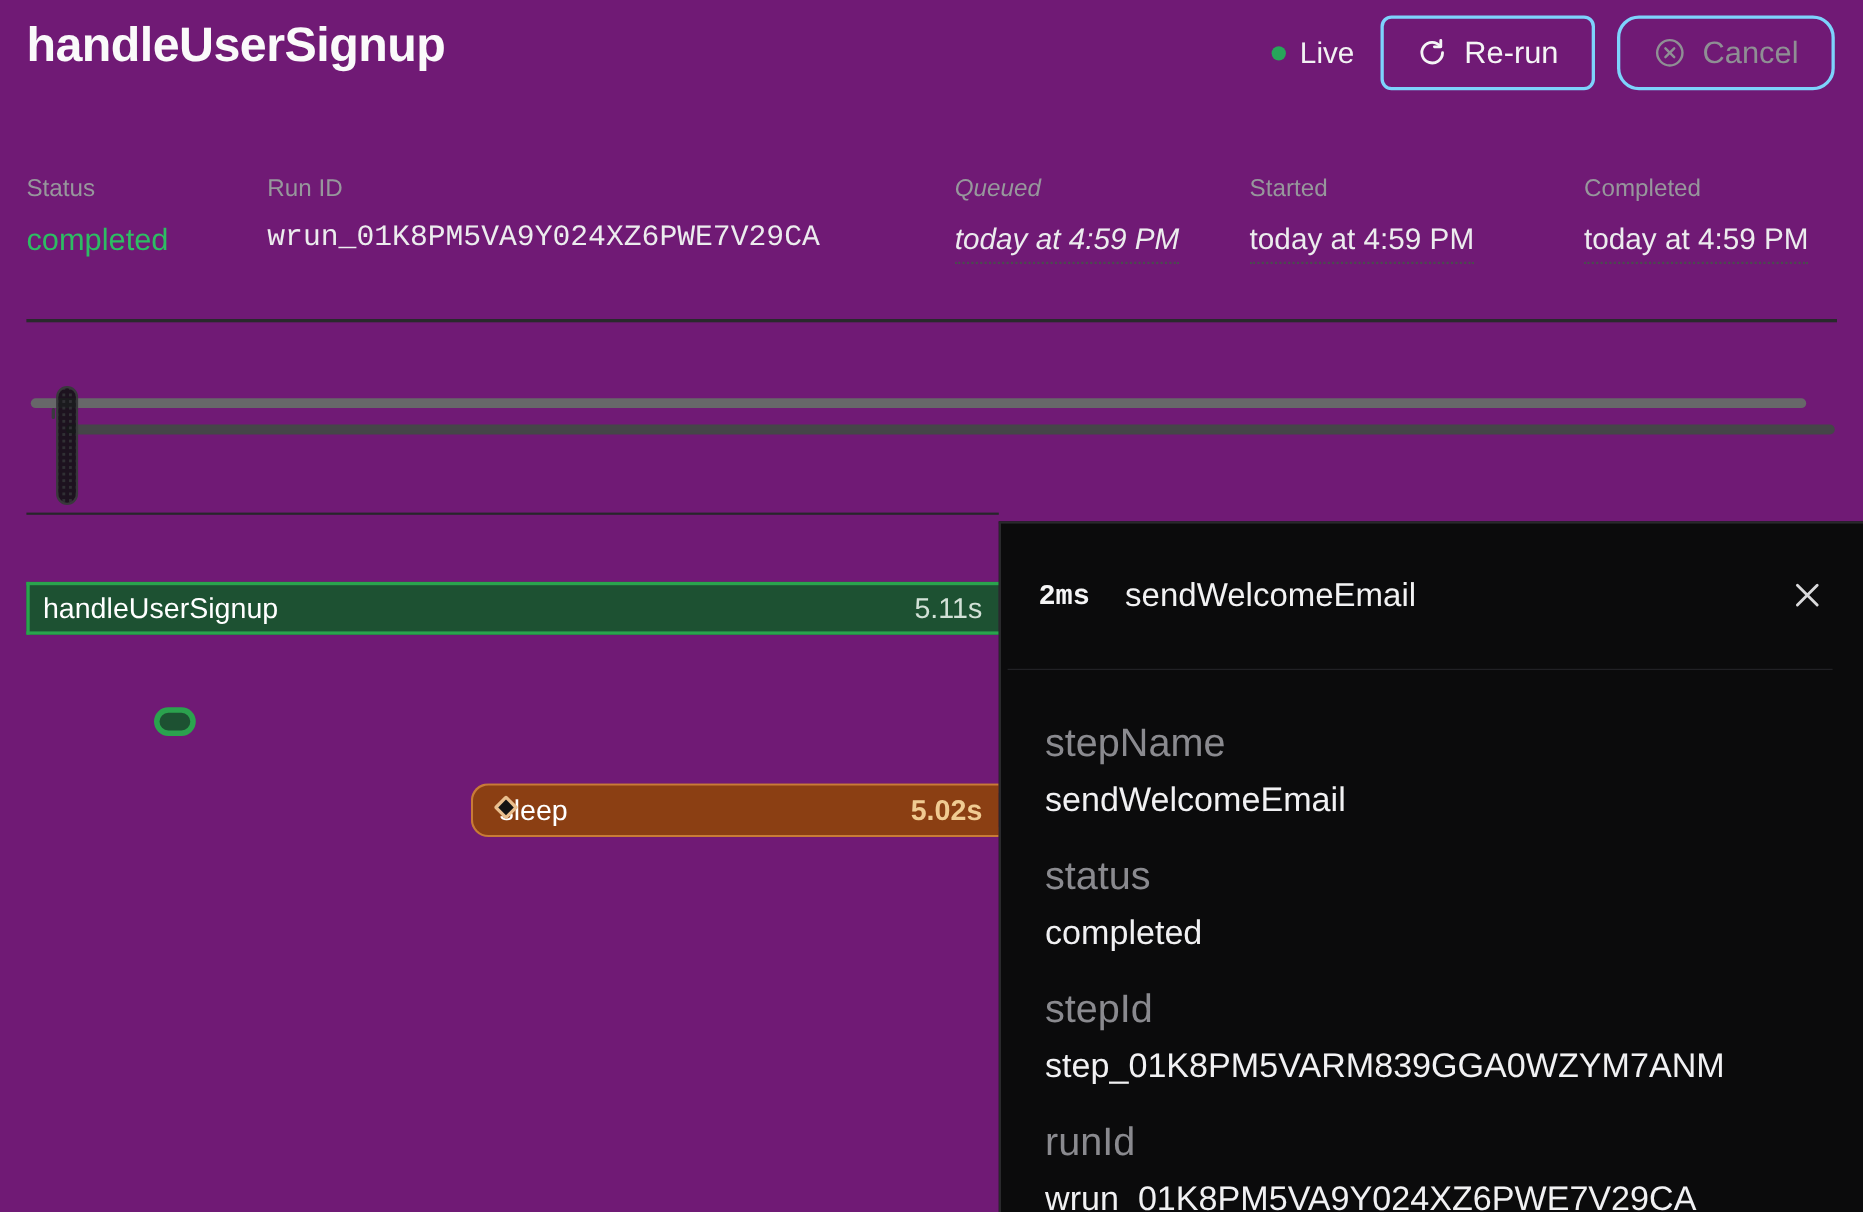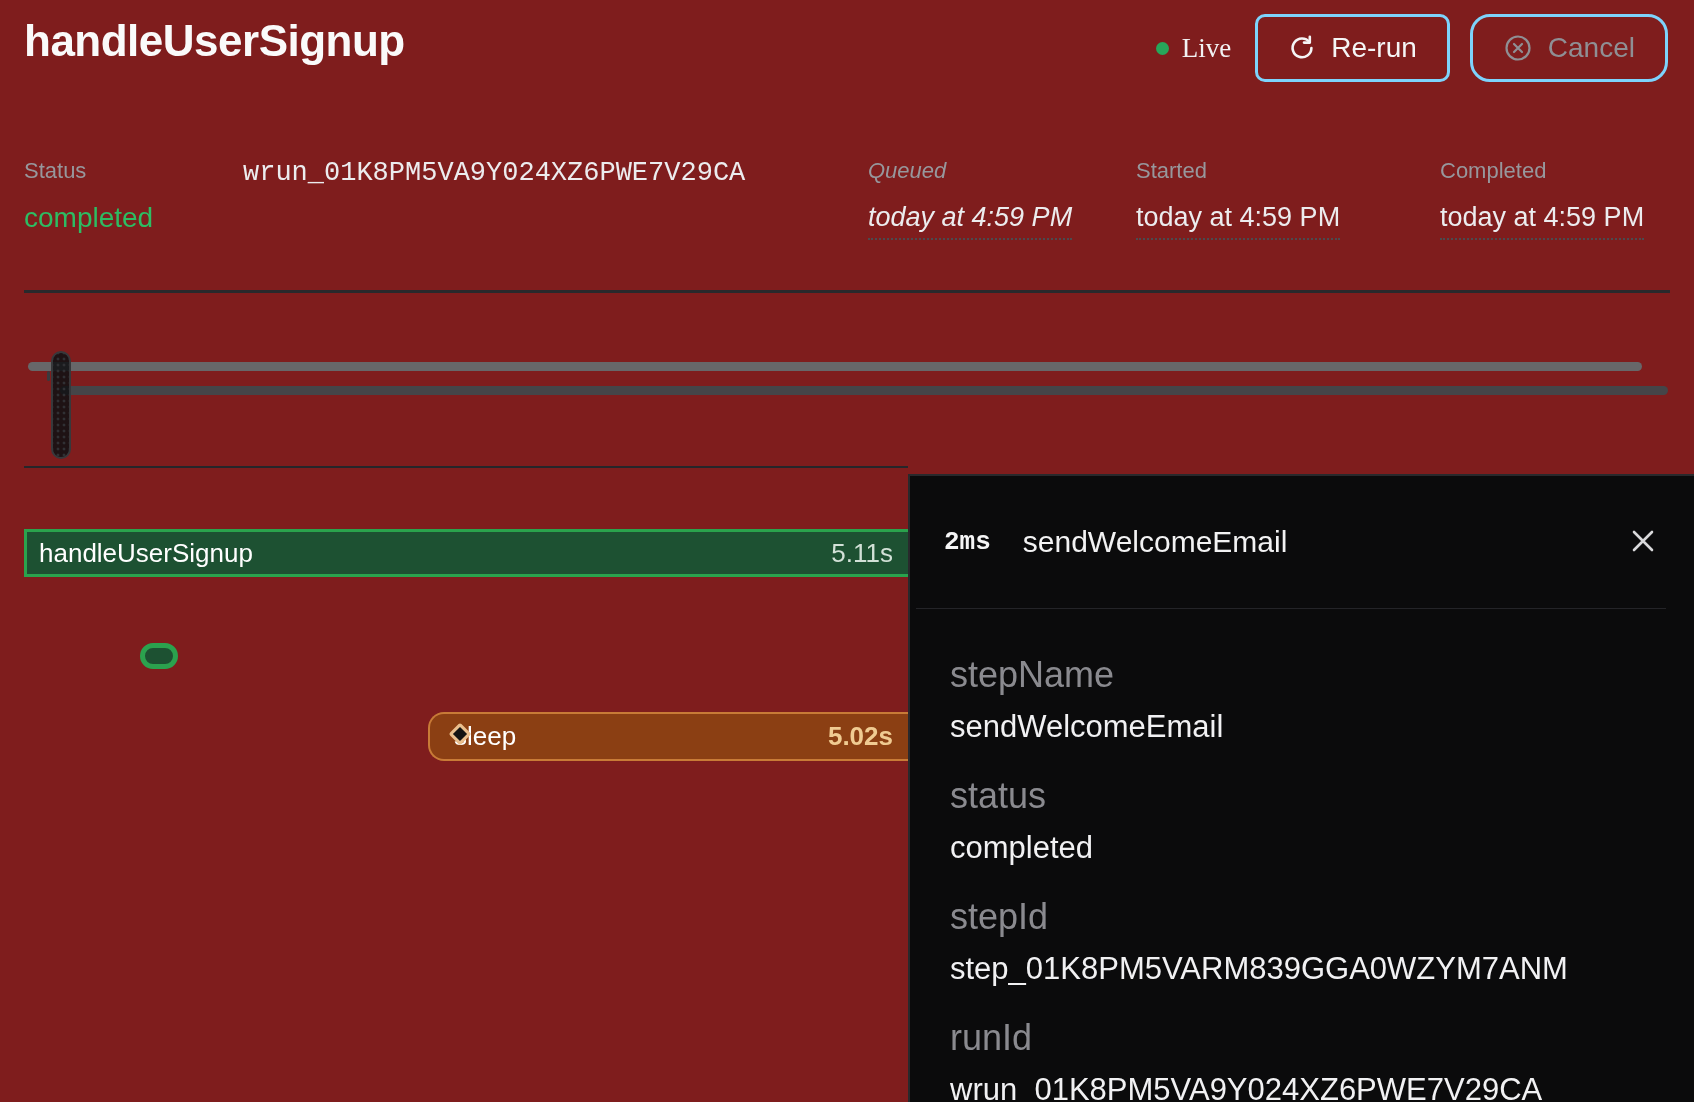--- a/index.html
+++ b/index.html
@@ -1,32 +1,32 @@
 <!DOCTYPE html>
 <html><head>
 <meta charset="utf-8">
 <style>
   * { margin:0; padding:0; box-sizing:border-box; }
   html,body { background:#0a0a0b; }
   .screen {
     position:relative; width:1694px; height:1102px;
-    background:#7f1d1d; overflow:hidden; color:#ececee;
+    background:#701a75; overflow:hidden; color:#ececee;
     font-family:"Liberation Sans","DejaVu Sans",sans-serif;
     padding-left:24px;
   }
   
   .page-title {
     position:absolute; left:24px; top:16px;
     font-size:44px; font-weight:700; color:#fafafa; letter-spacing:-0.5px;
   }
   .top-controls {
     position:absolute; top:14px; right:26px; height:68px;
     display:flex; align-items:center; gap:20px;
   }
-  .live { display:flex; align-items:center; gap:13px; font-size:27px; color:#f2f2f3; margin-right:4px;font-family:Liberation Serif, serif; }
+  .live { display:flex; align-items:center; gap:13px; font-size:27px; color:#f2f2f3; margin-right:4px; }
   .live-dot { width:13px; height:13px; border-radius:50%; background:#27a65a; }
   .btn {
     display:flex; align-items:center; gap:15px; height:68px; padding:0 30px;
     background:transparent; border:3px solid #7dd3fc; border-radius:10px;
     font-family:inherit; font-size:28px; cursor:pointer;
   }
   .btn-rerun { color:#f5f5f6; }
   .btn-cancel { color:#8f8f94;border-radius:20px; }
   .btn svg { display:block; }
   
@@ -125,20 +125,21 @@
       </span>
       <span>Cancel</span>
     </button>
   </div>
 
   <div class="meta-col c-status meta-status">
     <div class="meta-label">Status</div>
     <div class="meta-value">completed</div>
   </div>
   <div class="meta-col c-runid meta-runid">
+    <div class="meta-label">Run ID</div>
     <div class="meta-value">wrun_01K8PM5VA9Y024XZ6PWE7V29CA</div>
   </div>
   <div class="meta-col c-queued">
     <div class="meta-label">Queued</div>
     <div class="meta-value meta-date">today at 4:59 PM</div>
   </div>
   <div class="meta-col c-started">
     <div class="meta-label">Started</div>
     <div class="meta-value meta-date">today at 4:59 PM</div>
   </div>

